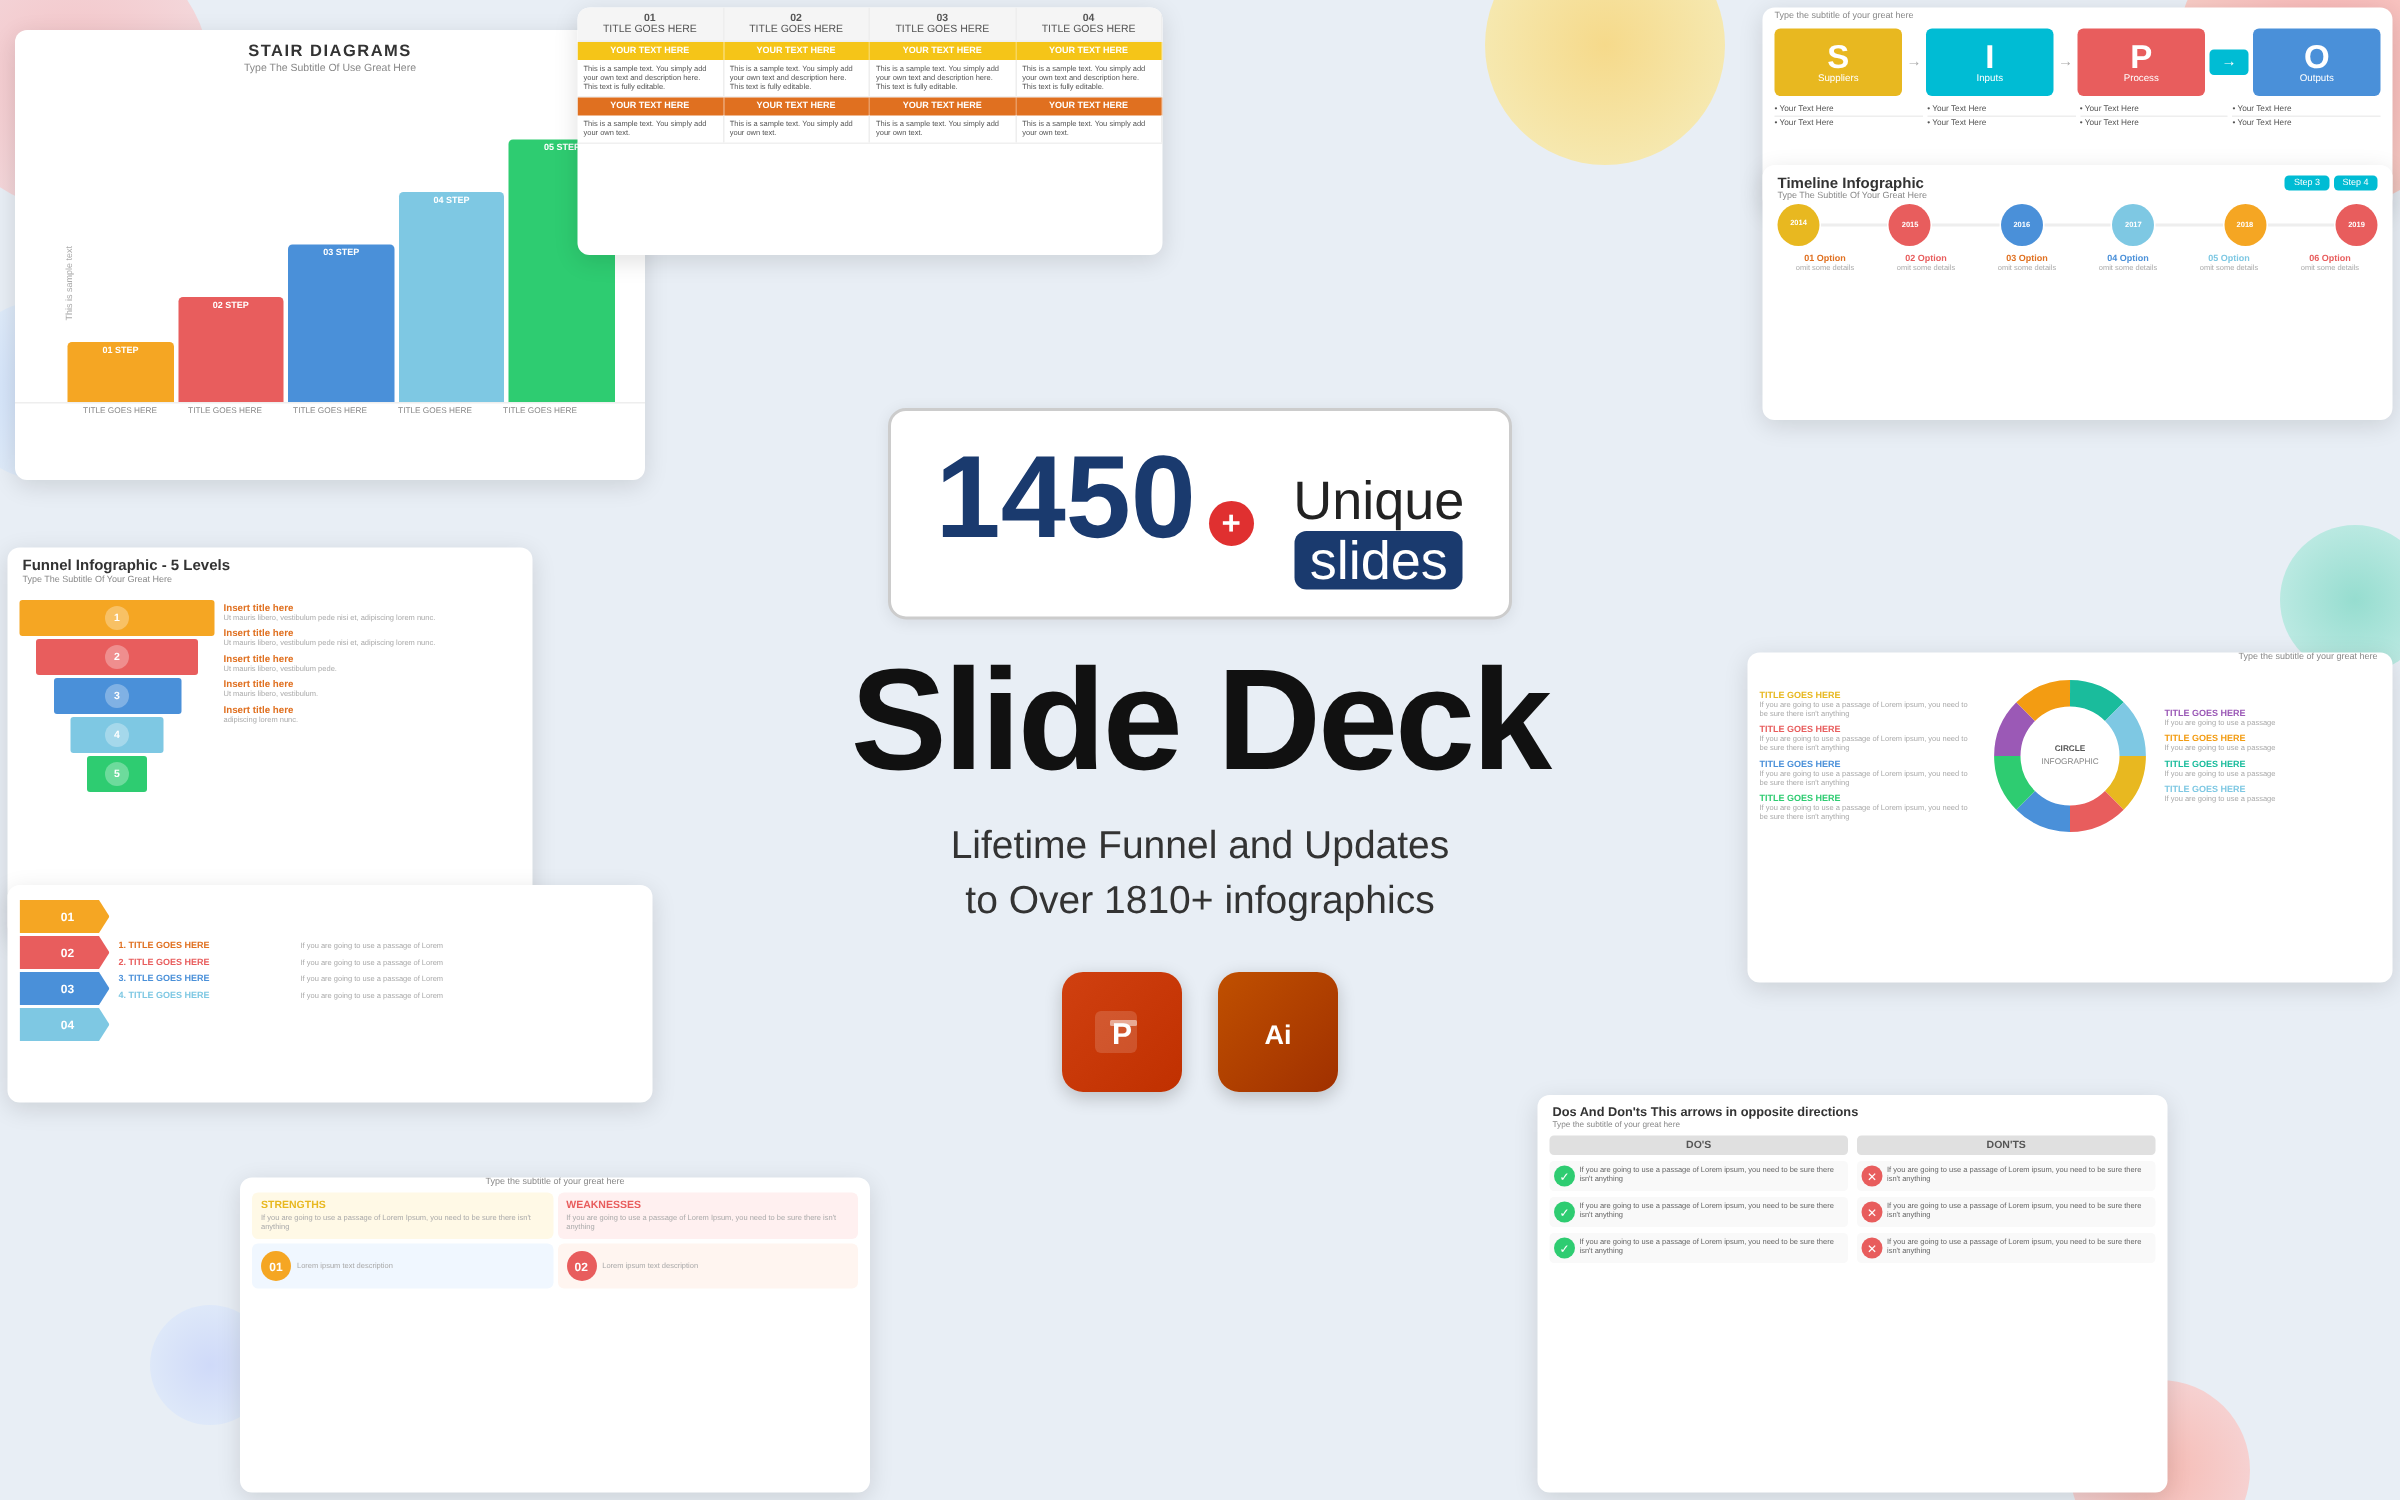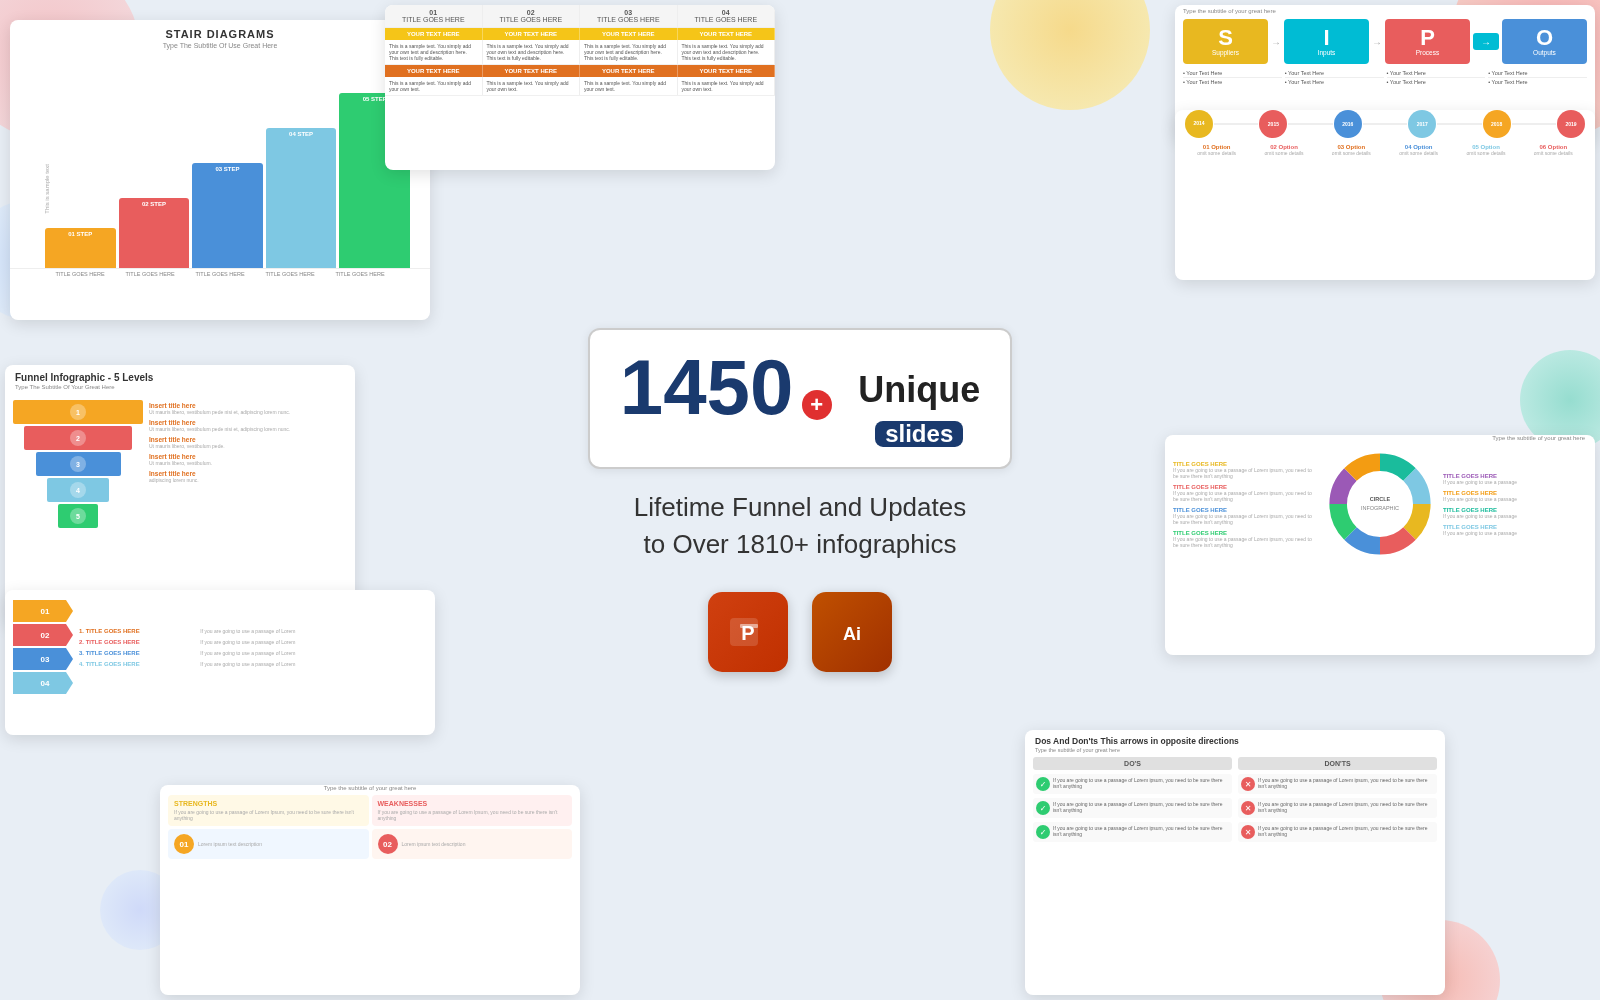--- a/index.html
+++ b/index.html
@@ -61,38 +61,38 @@
       line-height: 30px;
       text-align: center;
       vertical-align: middle;
       margin-left: 4px;
       margin-bottom: 10px;
     }
 
     .slide-count-text {
       display: inline-block;
       font-size: 36px;
-      font-weight: 700;
+      font-weight: 400;
       color: #222;
       vertical-align: middle;
       margin-left: 22px;
       line-height: 1.1;
     }
 
     .slide-count-text .unique {
       display: block;
       color: #222;
     }
     .slide-count-text .slides {
       display: inline-block;
       background: #1a3a6e;
       color: white;
       border-radius: 8px;
       padding: 0 10px;
-      font-size: 24px;
+      font-size: 36px;
     }
 
     .main-title {
       font-size: 96px;
       font-weight: 900;
       color: #111;
       line-height: 1;
       margin-bottom: 16px;
       letter-spacing: -2px;
     }
@@ -399,20 +399,30 @@
       <div style="padding:1px 0;">• Your Text Here</div>
     </div>
     <div style="flex:1;font-size:5.5px;color:#555;">
       <div style="padding:1px 0;border-bottom:1px solid #eee;">• Your Text Here</div>
       <div style="padding:1px 0;">• Your Text Here</div>
     </div>
   </div>
 </div>
 
 <div class="slide-card card-timeline">
+  <div style="display:flex;justify-content:space-between;align-items:flex-start;padding:7px 10px 2px;">
+    <div>
+      <div style="font-size:10px;font-weight:700;color:#333;">Timeline Infographic</div>
+      <div style="font-size:6px;color:#888;">Type The Subtitle Of Your Great Here</div>
+    </div>
+    <div style="display:flex;gap:3px;">
+      <span style="background:#00bcd4;color:white;border-radius:3px;padding:2px 6px;font-size:6px;">Step 3</span>
+      <span style="background:#00bcd4;color:white;border-radius:3px;padding:2px 6px;font-size:6px;">Step 4</span>
+    </div>
+  </div>
   <div style="display:flex;align-items:center;padding:0 10px;gap:1px;">
     <div style="width:28px;height:28px;background:#e8b820;border-radius:50%;display:flex;align-items:center;justify-content:center;flex-direction:column;">
       <span style="font-size:5px;font-weight:700;color:white;line-height:1.1;">2014</span>
     </div>
     <div style="flex:1;height:2px;background:#eee;"></div>
     <div style="width:28px;height:28px;background:#e85d5d;border-radius:50%;display:flex;align-items:center;justify-content:center;">
       <span style="font-size:5px;font-weight:700;color:white;">2015</span>
     </div>
     <div style="flex:1;height:2px;background:#eee;"></div>
     <div style="width:28px;height:28px;background:#4a90d9;border-radius:50%;display:flex;align-items:center;justify-content:center;">
@@ -663,20 +673,21 @@
   <div class="slide-count-box">
     <span class="slide-count-number">1450</span>
     <span class="slide-count-plus">+</span>
     <span class="slide-count-text">
       <span class="unique">Unique</span>
       <span class="slides">slides</span>
     </span>
   </div>
 
   
+  <div class="main-title">Slide Deck</div>
 
   
   <div class="subtitle">
     <span>Lifetime Funnel and Updates</span><br>
     <span>to Over 1810+ infographics</span>
   </div>
 
   
   <div class="app-icons">
     <div class="app-icon-ppt">

